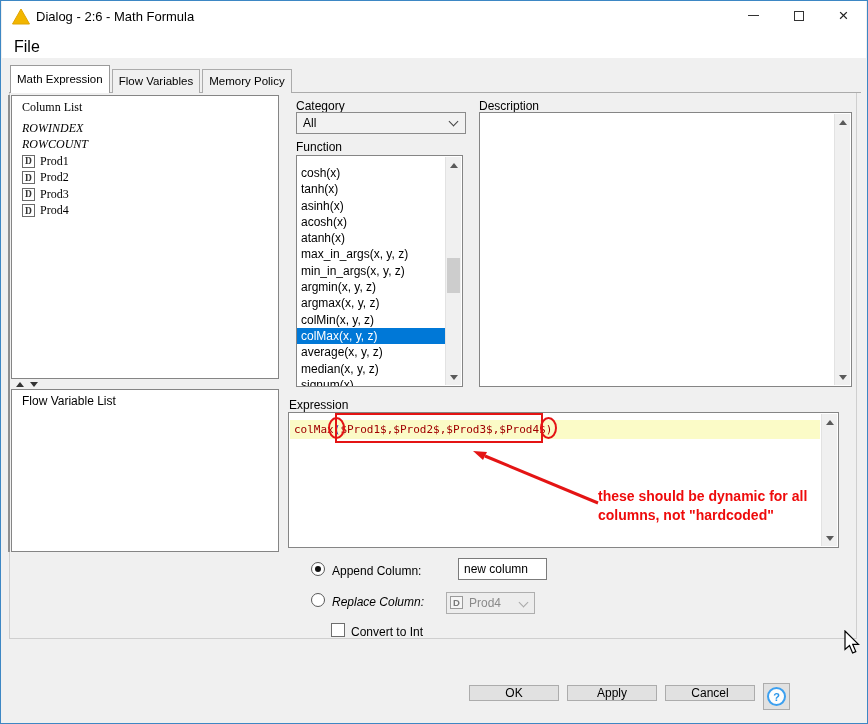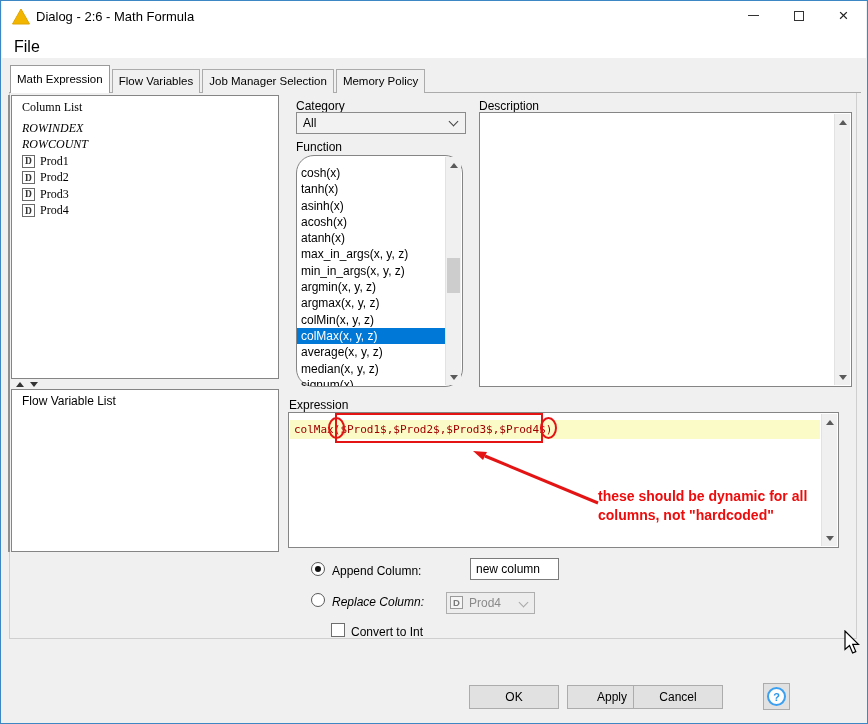--- a/index.html
+++ b/index.html
@@ -44,21 +44,21 @@
 
   
   .lbl { position:absolute; font-size:12px; color:#000; white-space:nowrap; }
 
   
   .combo { position:absolute; left:295px; top:111px; width:170px; height:22px; background:#f2f2f2; border:1px solid #8b8b8b; font-size:12px; line-height:20px; padding-left:6px; color:#000; }
   .chev { position:absolute; width:7px; height:7px; border-right:1.4px solid #444; border-bottom:1.4px solid #444; transform:rotate(45deg); }
   .combo .chev { right:8px; top:5px; }
 
   
-  #function-box { left:295px; top:154px; width:167px; height:232px;border-radius:18px; }
+  #function-box { left:295px; top:154px; width:167px; height:232px; }
   .flist { position:absolute; left:0; top:9px; right:17px; bottom:0; overflow:hidden; }
   .frow { height:16.3px; font-size:12px; line-height:16.3px; padding-left:4px; color:#000; white-space:nowrap; }
   .frow.sel { background:#0078d7; color:#fff; }
 
   
   .vscroll { position:absolute; top:1px; bottom:1px; right:1px; width:16px; background:#f0f0f0; border-left:1px solid #e2e2e2; }
   .sb-btn { position:absolute; left:0; width:16px; height:16px; display:flex; align-items:center; justify-content:center; }
   .sb-btn.up { top:0; } .sb-btn.down { bottom:0; }
   .sb-tri-up { width:0; height:0; border-left:4px solid transparent; border-right:4px solid transparent; border-bottom:5px solid #5a5a5a; }
   .sb-tri-down { width:0; height:0; border-left:4px solid transparent; border-right:4px solid transparent; border-top:5px solid #5a5a5a; }
@@ -79,29 +79,29 @@
   .red-rect { position:absolute; left:334px; top:412px; width:208px; height:30px; border:2px solid #e41414; z-index:20; }
   .red-oval { position:absolute; width:17px; height:22px; border:2px solid #e41414; border-radius:50%; z-index:21; }
   .red-oval.o1 { left:327px; top:416px; } .red-oval.o2 { left:539px; top:416px; }
   .anno-text { position:absolute; left:597px; top:486px; font-size:14px; font-weight:bold; color:#ee0b0b; line-height:19px; z-index:22; white-space:nowrap; }
   #arrow-svg { position:absolute; left:0; top:0; width:868px; height:724px; pointer-events:none; z-index:19; }
 
   
   .radio { position:absolute; width:14px; height:14px; border:1px solid #595959; border-radius:50%; background:#fff; }
   .radio .dot { position:absolute; left:3px; top:3px; width:6px; height:6px; border-radius:50%; background:#111; }
   .checkbox { position:absolute; left:330px; top:622px; width:14px; height:14px; border:1px solid #6e6e6e; background:#fff; }
-  .textfield { position:absolute; left:469px; top:557px; width:89px; height:22px; background:#fff; border:1px solid #7b7b7b; font-size:12px; line-height:20px; padding-left:5px; color:#000; }
+  .textfield { position:absolute; left:457px; top:557px; width:89px; height:22px; background:#fff; border:1px solid #7b7b7b; font-size:12px; line-height:20px; padding-left:5px; color:#000; }
   .rep-combo { position:absolute; left:445px; top:591px; width:89px; height:22px; background:#ededed; border:1px solid #aeaeae; }
   .rep-combo .dtype { position:absolute; left:3px; top:3px; margin:0; color:#7a7a7a; border-color:#9a9a9a; background:#f5f5f5; }
   .rep-combo .val { position:absolute; left:22px; top:3px; font-size:12px; color:#8a8a8a; }
   .rep-combo .chev { right:7px; top:6px; border-color:#a8a8a8; }
 
   
-  .btn { position:absolute; top:684px; width:90px; height:24px; background:#e1e1e1; border:1px solid #acacac; font-size:12px; color:#000; display:flex; align-items:center; justify-content:center; }
-  #btn-ok { left:468px; } #btn-apply { left:566px; } #btn-cancel { left:632px; }
+  .btn { position:absolute; top:684px; width:90px; height:16px; background:#e1e1e1; border:1px solid #acacac; font-size:12px; color:#000; display:flex; align-items:center; justify-content:center; }
+  #btn-ok { left:468px; } #btn-apply { left:566px; } #btn-cancel { left:664px; }
   .help-btn { position:absolute; left:762px; top:682px; width:27px; height:27px; background:#e1e1e1; border:1px solid #acacac; display:flex; align-items:center; justify-content:center; }
   .help-circle { width:19px; height:19px; border:2px solid #3ca0f0; border-radius:50%; background:#fdfdfd; color:#2b95e9; font-size:11px; font-weight:bold; display:flex; align-items:center; justify-content:center; }
 
   .cursor { position:absolute; left:843px; top:629px; z-index:40; }
 </style>
 </head>
 <body>
 
 <div id="app">
 
@@ -123,21 +123,20 @@
 
   <div class="menubar">
     <span class="menu-item">File</span>
   </div>
 
   <div class="tabline"></div>
   <div class="tabpanel-border"></div>
   <div class="tabs">
     <div class="tab active">Math Expression</div>
     <div class="tab">Flow Variables</div>
-    <div class="tab">Job Manager Selection</div>
     <div class="tab">Memory Policy</div>
   </div>
 
   <div class="split-edge"></div>
 
   <div class="panel" id="column-panel">
     <div class="panel-header">Column List</div>
     <div class="collist">
       <div class="crow special">ROWINDEX</div>
       <div class="crow special">ROWCOUNT</div>

